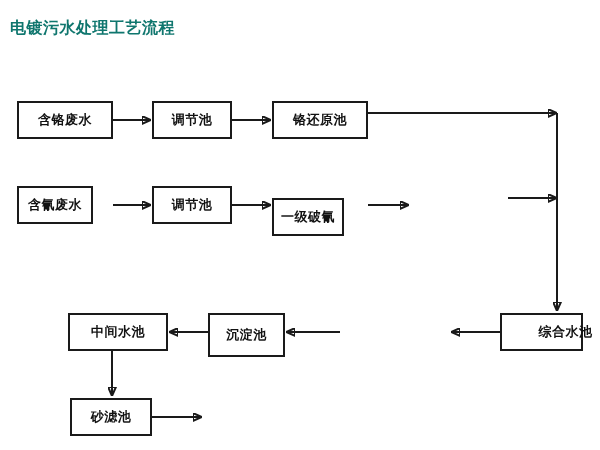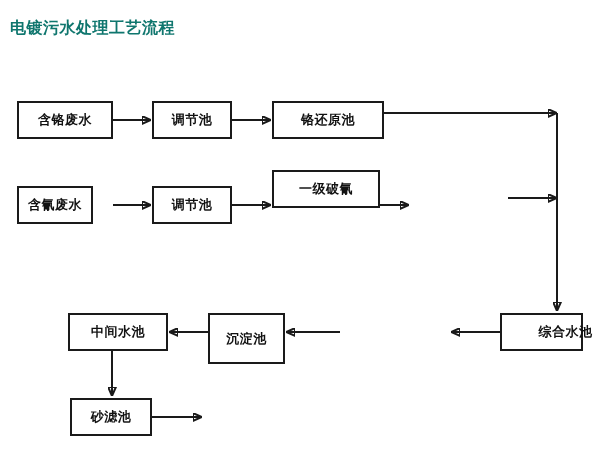--- a/index.html
+++ b/index.html
@@ -79,22 +79,22 @@
     <line x1="340" y1="332" x2="287" y2="332" marker-end="url(#ah)"></line>
     <line x1="208" y1="332" x2="170" y2="332" marker-end="url(#ah)"></line>
 
     <line x1="112" y1="351" x2="112" y2="395" marker-end="url(#ah)"></line>
 
     <line x1="152" y1="417" x2="201" y2="417" marker-end="url(#ah)"></line>
   </svg>
 
   <div class="node" style="left: 17px; top: 101px; width: 96px; height: 38px;">含铬废水</div>
   <div class="node" style="left: 152px; top: 101px; width: 80px; height: 38px;">调节池</div>
-  <div class="node" style="left: 272px; top: 101px; width: 112px; height: 38px;">铬还原池</div>
+  <div class="node" style="left: 272px; top: 101px; width: 96px; height: 38px;">铬还原池</div>
   <div class="node" style="left: 17px; top: 186px; width: 76px; height: 38px;">含氰废水</div>
   <div class="node" style="left: 152px; top: 186px; width: 80px; height: 38px;">调节池</div>
-  <div class="node" style="left: 272px; top: 170px; width: 108px; height: 38px;">一级破氰</div>
+  <div class="node" style="left: 272px; top: 198px; width: 72px; height: 38px;">一级破氰</div>
   <div class="node" style="left: 500px; top: 313px; width: 83px; height: 38px; padding-left: 48px;">综合水池</div>
-  <div class="node" style="left: 208px; top: 313px; width: 77px; height: 51px;">沉淀池</div>
+  <div class="node" style="left: 208px; top: 313px; width: 77px; height: 44px;">沉淀池</div>
   <div class="node" style="left: 70px; top: 398px; width: 82px; height: 38px;">砂滤池</div>
   <div class="node" style="left: 68px; top: 313px; width: 100px; height: 38px;">中间水池</div>
 
 </div>
 
 </body></html>

